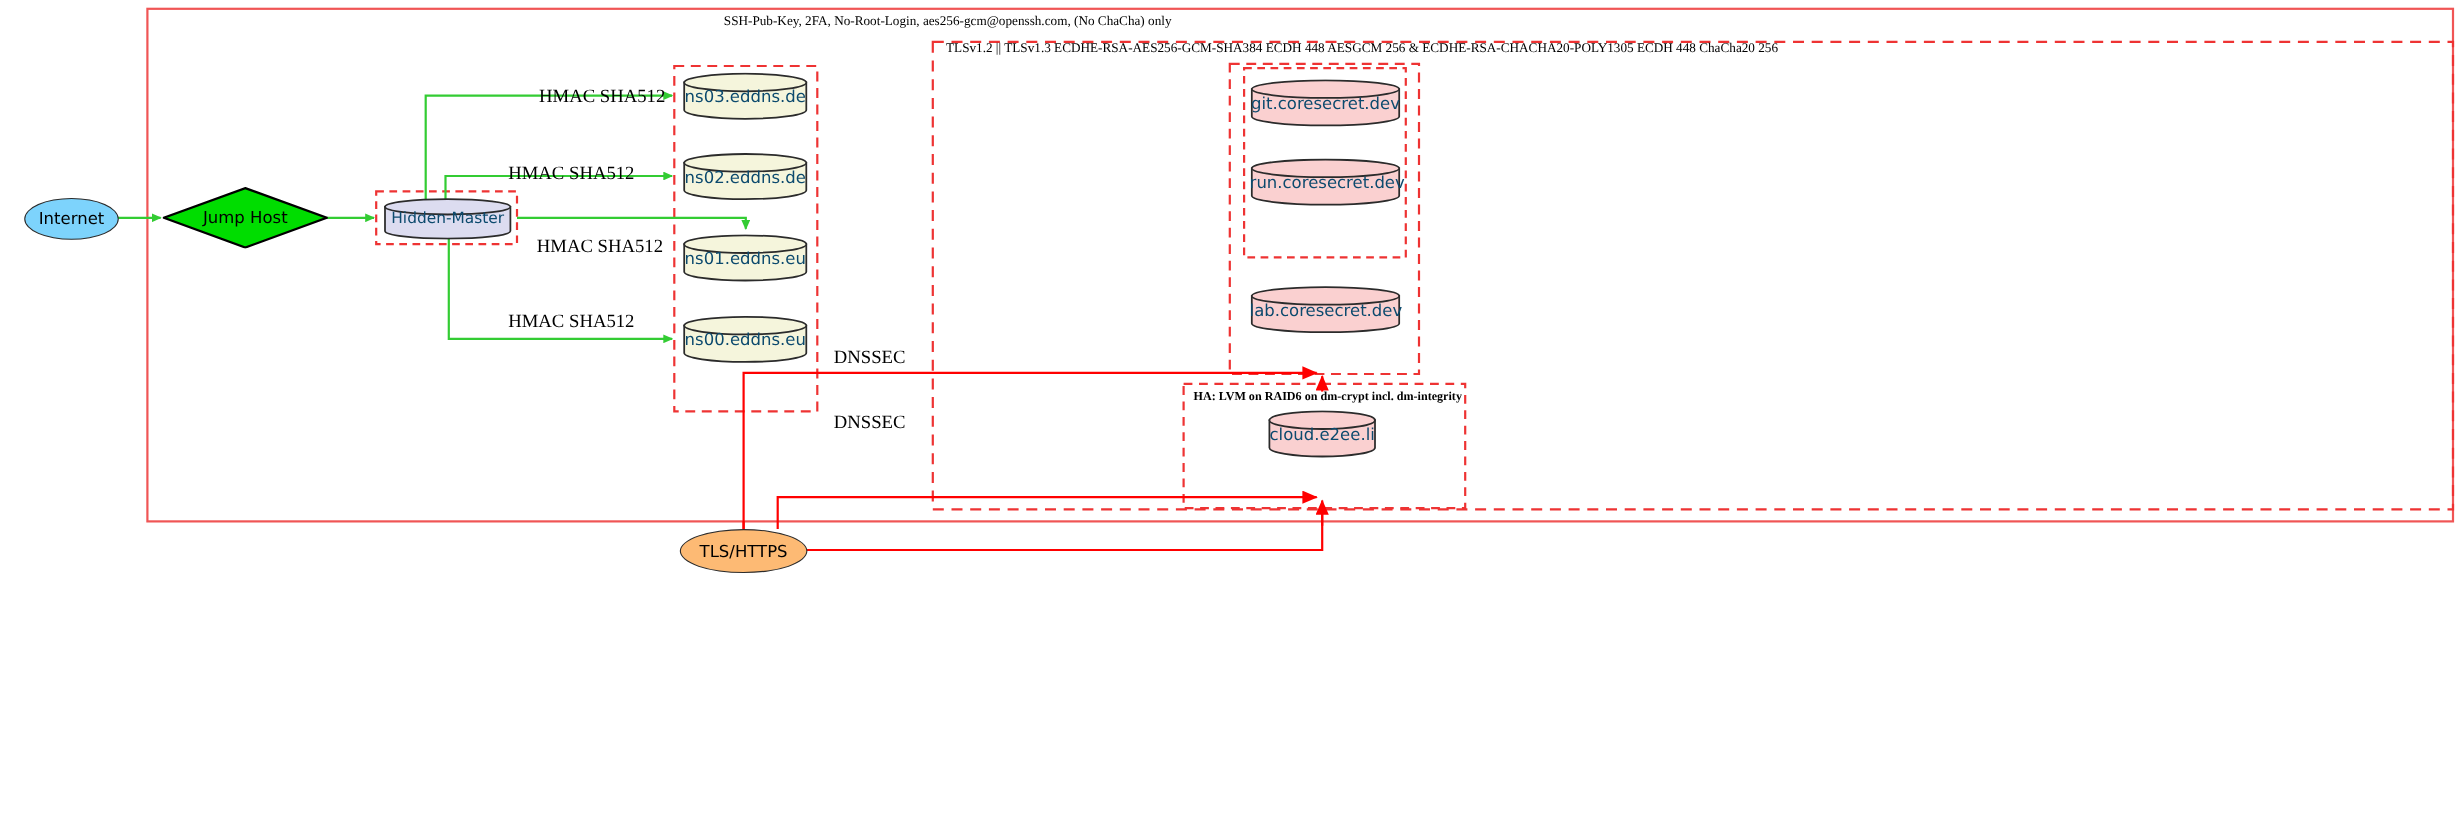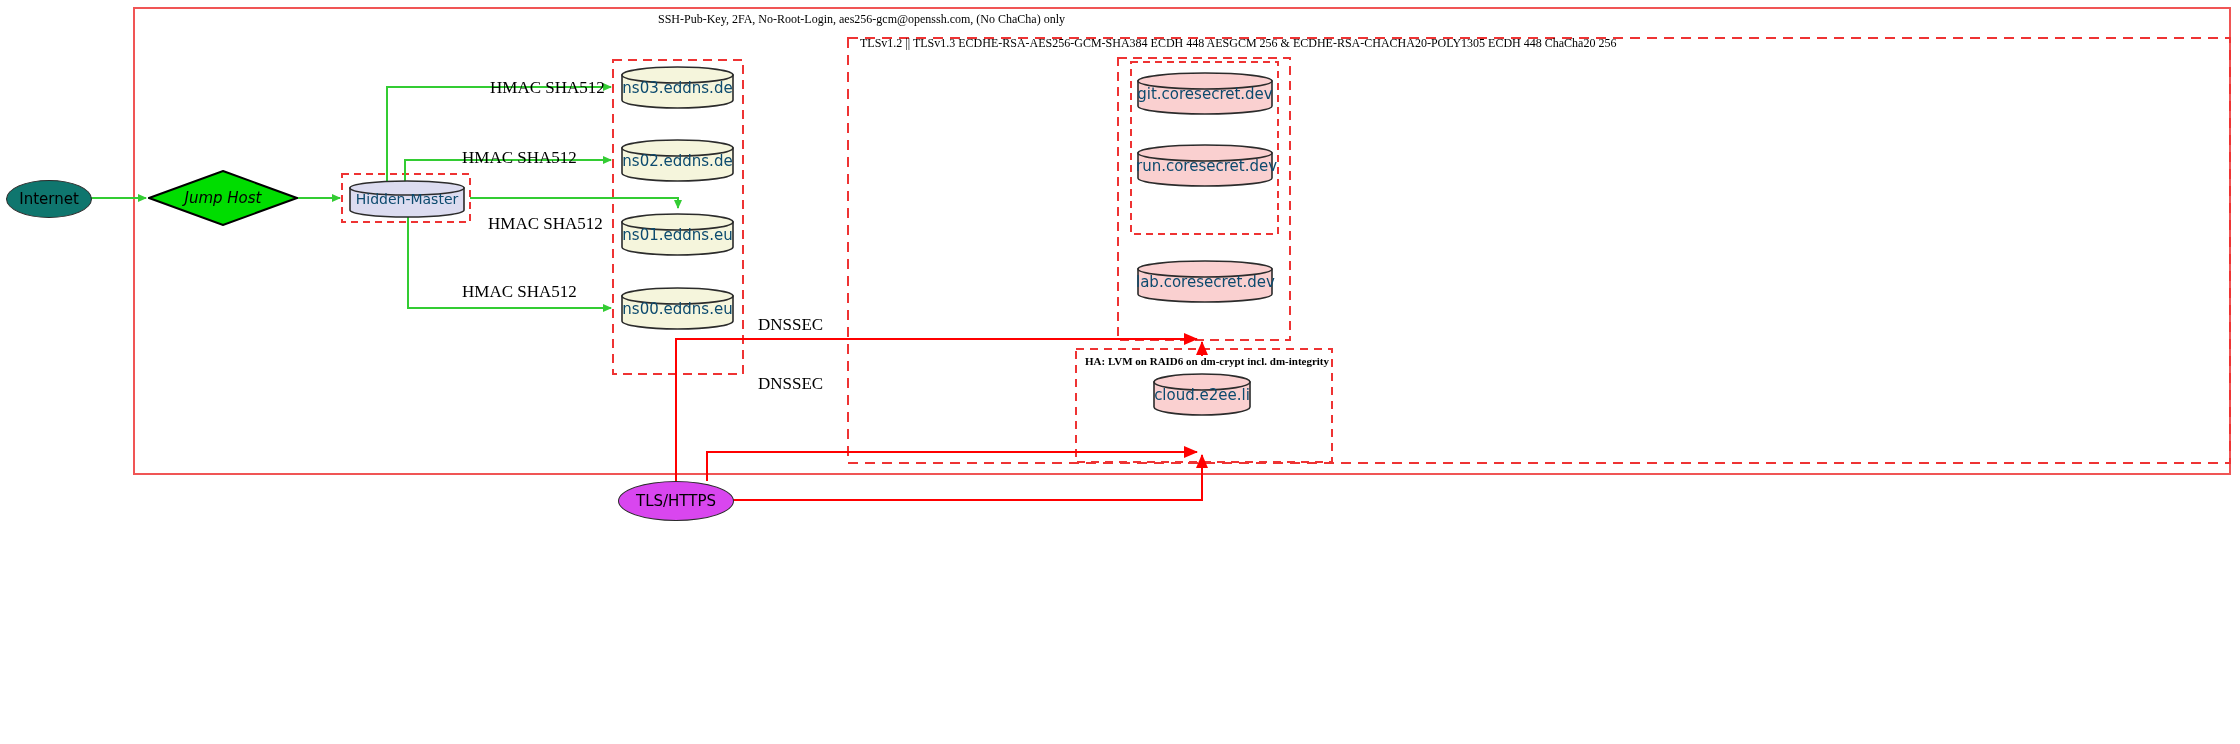--- a/index.html
+++ b/index.html
@@ -65,21 +65,20 @@
   .diamond-label {
     position: absolute;
     left: 0; right: 0;
     top: 50%;
     transform: translateY(-50%);
     text-align: center;
     font-family: "DejaVu Sans", sans-serif;
     font-size: 15px;
     color: #000;
     pointer-events: none;
-    font-style: italic;
   }
   .edge-label {
     position: absolute;
     font-family: "Liberation Serif", serif;
     font-size: 17px;
     color: #000;
     white-space: nowrap;
     z-index: 6;
   }
   .cluster-label {
@@ -141,22 +140,22 @@
     <path d="M1202,356 L1202,342" fill="none" stroke="#ff0000" stroke-width="2" marker-end="url(#arrow-red)"></path>
 
     <path d="M707,481 L707,452 L1197,452" fill="none" stroke="#ff0000" stroke-width="2" marker-end="url(#arrow-red)"></path>
     <path d="M1202,478 L1202,455" fill="none" stroke="#ff0000" stroke-width="2" marker-end="url(#arrow-red)"></path>
 
     <path d="M733,500 L1202,500 L1202,462" fill="none" stroke="#ff0000" stroke-width="2"></path>
 
     <path d="M676,481 L676,474" fill="none" stroke="#ff0000" stroke-width="2"></path>
   </svg>
 
-  <div class="node" style="left:6px; top:180px; width:86px; height:38px;
-              background:#0f766e; border:1.6px solid #2b2b2b; border-radius:50%;">
+  <div class="node" style="left:22px; top:180px; width:86px; height:38px;
+              background:#7dd3fc; border:1.6px solid #2b2b2b; border-radius:50%;">
     <span class="ellipse-label">Internet</span>
   </div>
 
   <div style="position:absolute; left:148px; top:170px; width:150px; height:56px; z-index:5;">
     <svg width="150" height="56" viewBox="0 0 150 56">
       <polygon points="75,1 149,28 75,55 1,28" fill="#00dd00" stroke="#000000" stroke-width="2"></polygon>
     </svg>
     <span class="diamond-label">Jump Host</span>
   </div>
 
@@ -226,21 +225,21 @@
 
   <div class="cyl-wrap" style="left:1152px; top:373px; width:100px; height:44px;">
     <svg width="100" height="44" viewBox="0 0 100 44">
       <path d="M2,9 L2,34 A48,8 0 0 0 98,34 L98,9 Z" fill="#fad0d0" stroke="#2b2b2b" stroke-width="1.6"></path>
       <ellipse cx="50" cy="9" rx="48" ry="8" fill="#fad0d0" stroke="#2b2b2b" stroke-width="1.6"></ellipse>
     </svg>
     <span class="cyl-label">cloud.e2ee.li</span>
   </div>
 
   <div class="node" style="left:618px; top:481px; width:116px; height:40px;
-              background:#d946ef; border:1.6px solid #2b2b2b; border-radius:50%;">
+              background:#fdba74; border:1.6px solid #2b2b2b; border-radius:50%;">
     <span class="ellipse-label">TLS/HTTPS</span>
   </div>
 
   <div class="edge-label" style="left:490px; top:78px;">HMAC SHA512</div>
 
   <div class="edge-label" style="left:462px; top:148px;">HMAC SHA512</div>
 
   <div class="edge-label" style="left:488px; top:214px;">HMAC SHA512</div>
 
   <div class="edge-label" style="left:462px; top:282px;">HMAC SHA512</div>

